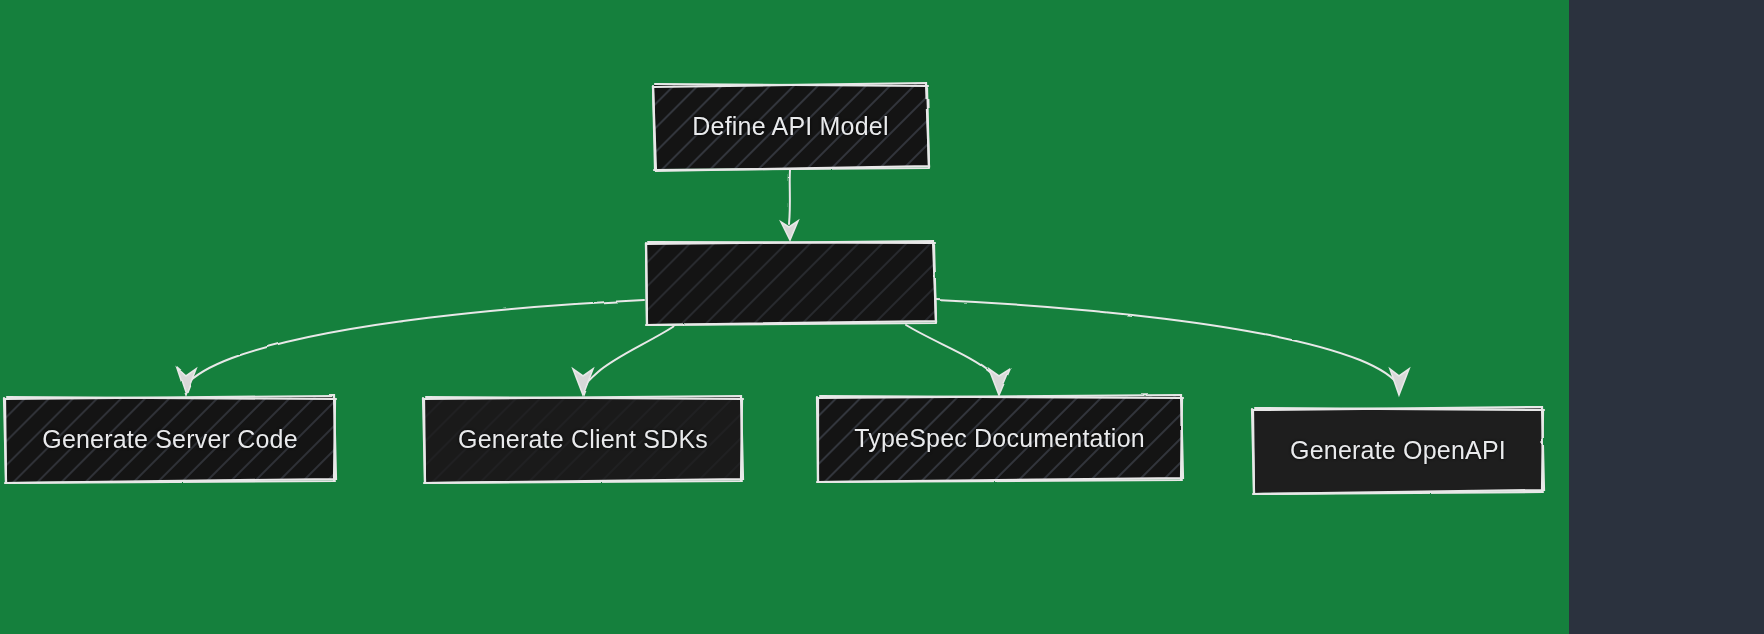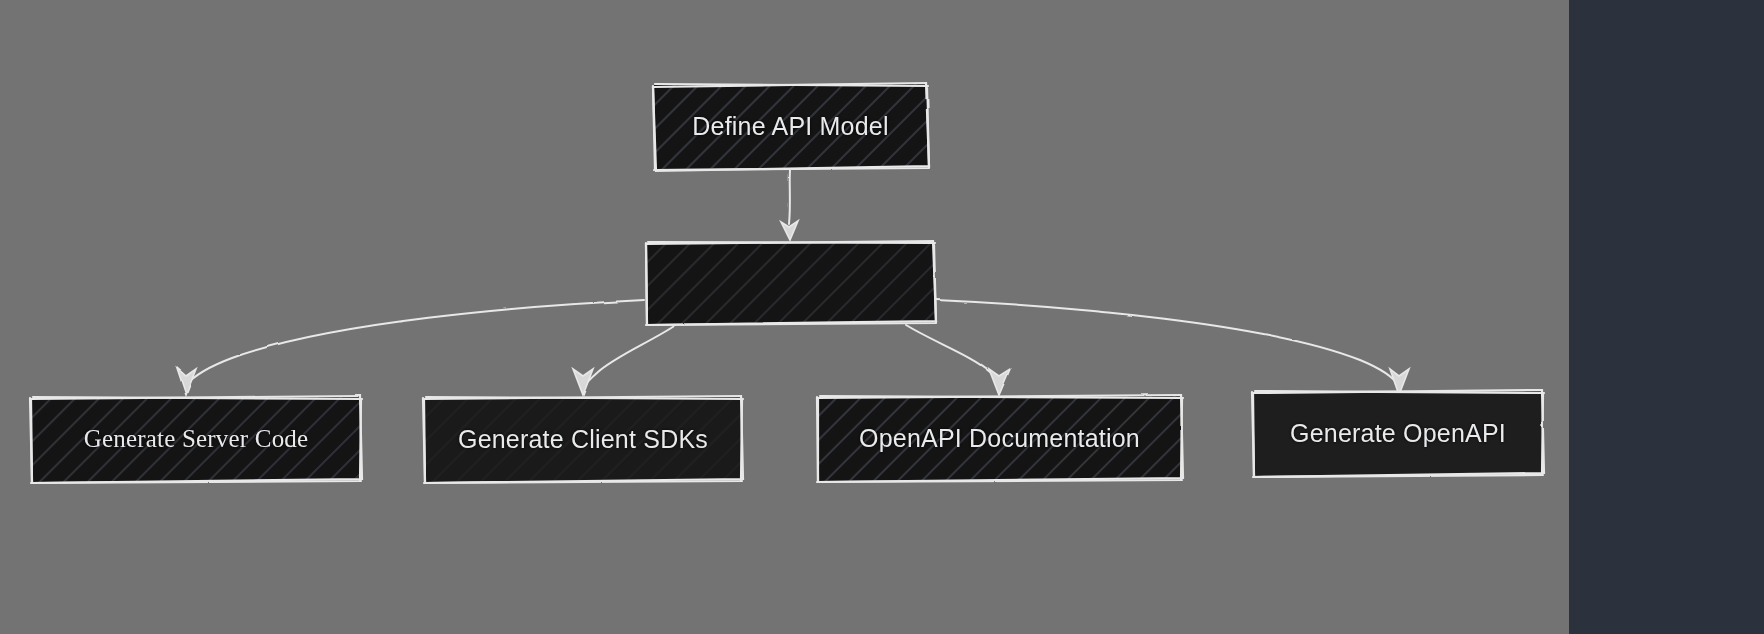--- a/index.html
+++ b/index.html
@@ -11,21 +11,21 @@
   body {
     width: 1764px;
     height: 634px;
     overflow: hidden;
     font-family: "Liberation Sans", "DejaVu Sans", sans-serif;
   }
   #stage {
     position: relative;
     width: 1569px;
     height: 634px;
-    background: #737373;
+    background: #15803d;
   }
   #edge-layer {
     position: absolute;
     left: 0; top: 0;
     width: 1764px;
     height: 634px;
     pointer-events: none;
   }
   .node {
     position: absolute;
@@ -113,21 +113,21 @@
     <svg class="node-bg" viewBox="0 0 292 85" preserveAspectRatio="none">
       <path d="M3 3 L290 2 L291 82 L2 84 Z" fill="#141414" stroke="none"></path>
       <path d="M3 3 L290 2 L291 82 L2 84 Z" fill="url(#hatch)" opacity="0.22" stroke="none"></path>
       <g filter="url(#rough)" fill="none" stroke="#e8e8e8" stroke-width="2.2" stroke-linecap="round">
         <path d="M2 4 L289 1 L292 81 L3 85 Z"></path>
         <path d="M4 2 L291 3 M290 5 L292 83 M291 83 L2 85 M3 84 L2 3"></path>
       </g>
     </svg>
   </div>
 
-  <div class="node" style="left:29px; top:395px; width:334px; height:88px;font-family:Liberation Serif, serif;">
+  <div class="node" style="left:3px; top:395px; width:334px; height:88px;">
     <svg class="node-bg" viewBox="0 0 334 88" preserveAspectRatio="none">
       <path d="M3 3 L332 2 L331 85 L2 87 Z" fill="#141414" stroke="none"></path>
       <path d="M3 3 L332 2 L331 85 L2 87 Z" fill="url(#hatch)" opacity="0.30" stroke="none"></path>
       <g filter="url(#rough)" fill="none" stroke="#e8e8e8" stroke-width="2.2" stroke-linecap="round">
         <path d="M2 4 L331 1 L333 84 L3 88 Z"></path>
         <path d="M4 2 L333 4 M332 5 L331 86 M332 86 L2 88 M3 87 L1 3"></path>
       </g>
     </svg>
     <span class="node-label">Generate Server Code</span>
   </div>
@@ -146,24 +146,24 @@
 
   <div class="node" style="left:815px; top:394px; width:369px; height:88px;">
     <svg class="node-bg" viewBox="0 0 369 88" preserveAspectRatio="none">
       <path d="M4 3 L367 2 L366 85 L2 87 Z" fill="#141414" stroke="none"></path>
       <path d="M4 3 L367 2 L366 85 L2 87 Z" fill="url(#hatch)" opacity="0.34" stroke="none"></path>
       <g filter="url(#rough)" fill="none" stroke="#e8e8e8" stroke-width="2.2" stroke-linecap="round">
         <path d="M3 4 L366 1 L368 84 L3 88 Z"></path>
         <path d="M5 2 L368 4 M367 5 L366 86 M367 86 L2 88 M3 87 L2 3"></path>
       </g>
     </svg>
-    <span class="node-label">OpenAPI Documentation</span>
+    <span class="node-label">TypeSpec Documentation</span>
   </div>
 
-  <div class="node" style="left:1251px; top:389px; width:294px; height:88px;">
+  <div class="node" style="left:1251px; top:406px; width:294px; height:88px;">
     <svg class="node-bg" viewBox="0 0 294 88" preserveAspectRatio="none">
       <path d="M3 3 L292 2 L291 85 L2 87 Z" fill="#1e1e1e" stroke="none"></path>
       <g filter="url(#rough)" fill="none" stroke="#e8e8e8" stroke-width="2.2" stroke-linecap="round">
         <path d="M2 4 L291 1 L293 84 L3 88 Z"></path>
         <path d="M4 2 L293 4 M292 5 L291 86 M292 86 L2 88 M3 87 L1 3"></path>
       </g>
     </svg>
     <span class="node-label">Generate OpenAPI</span>
   </div>
 

